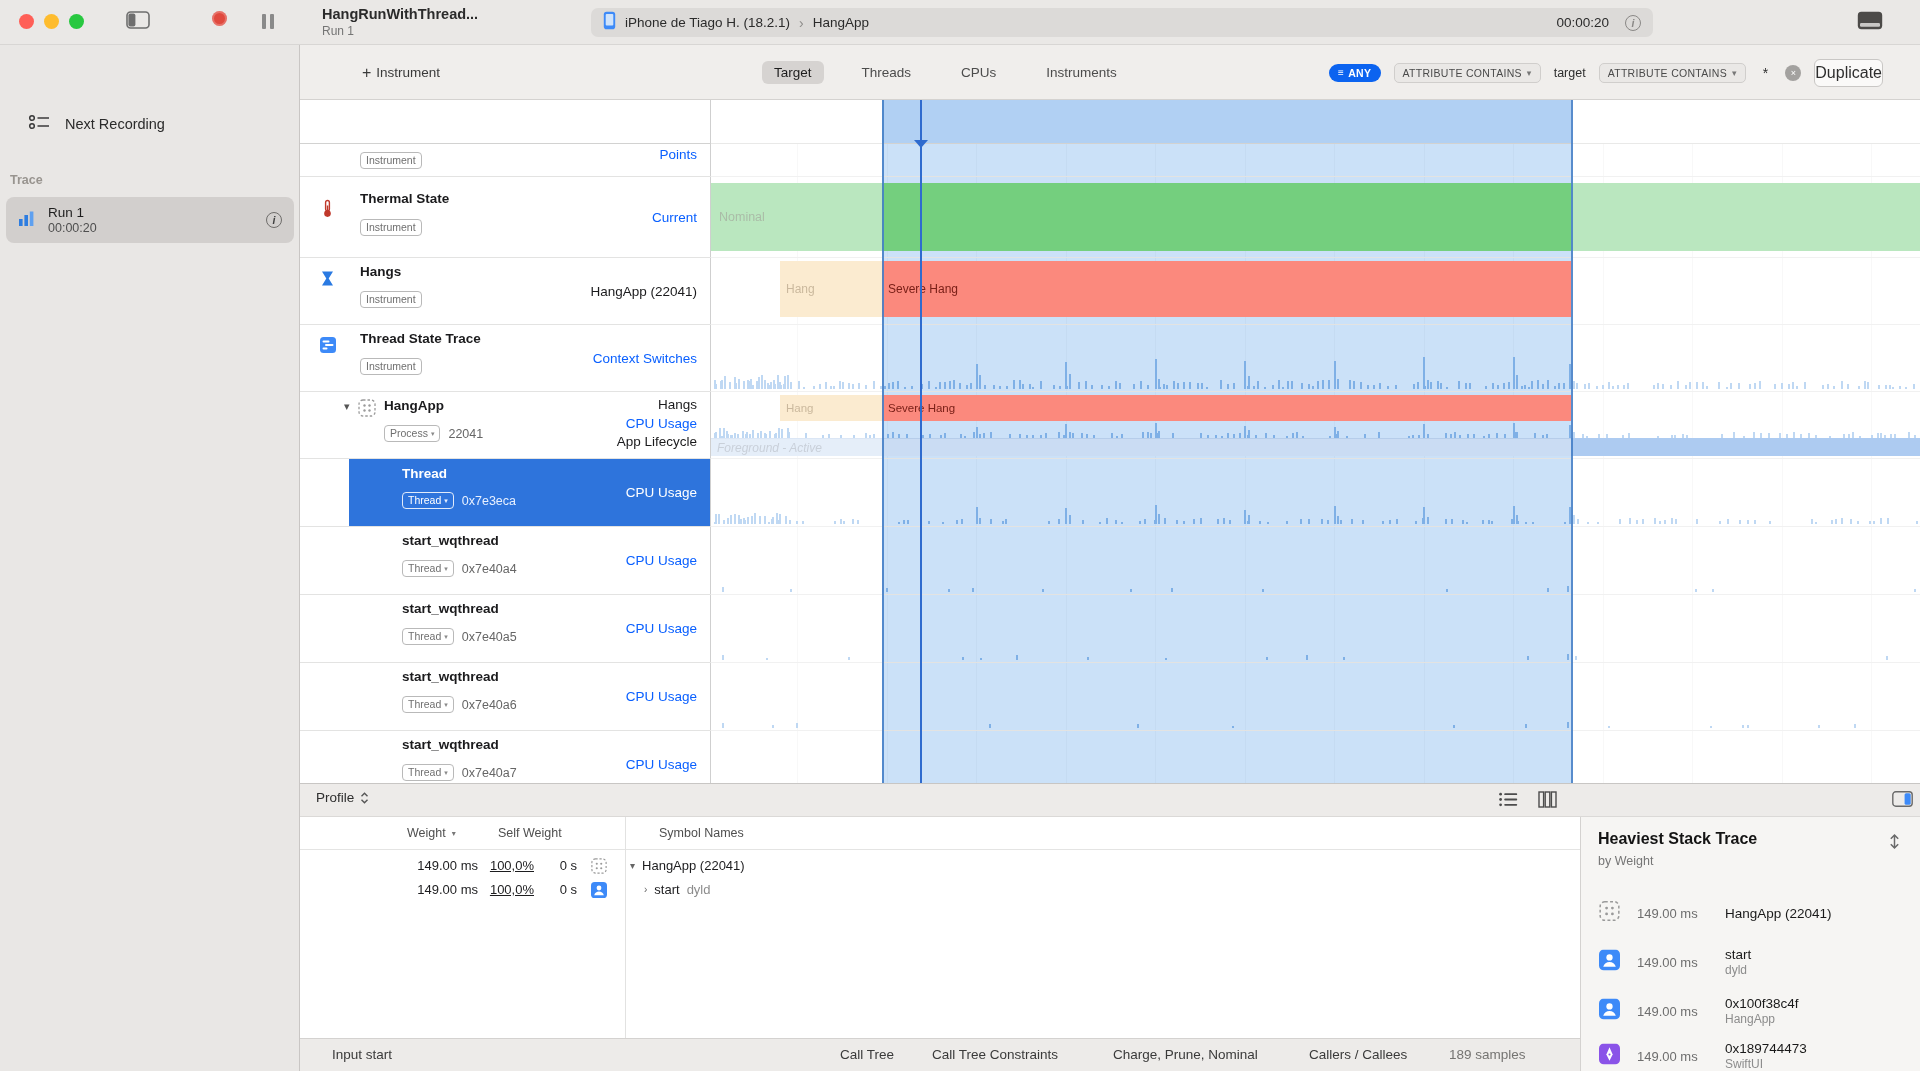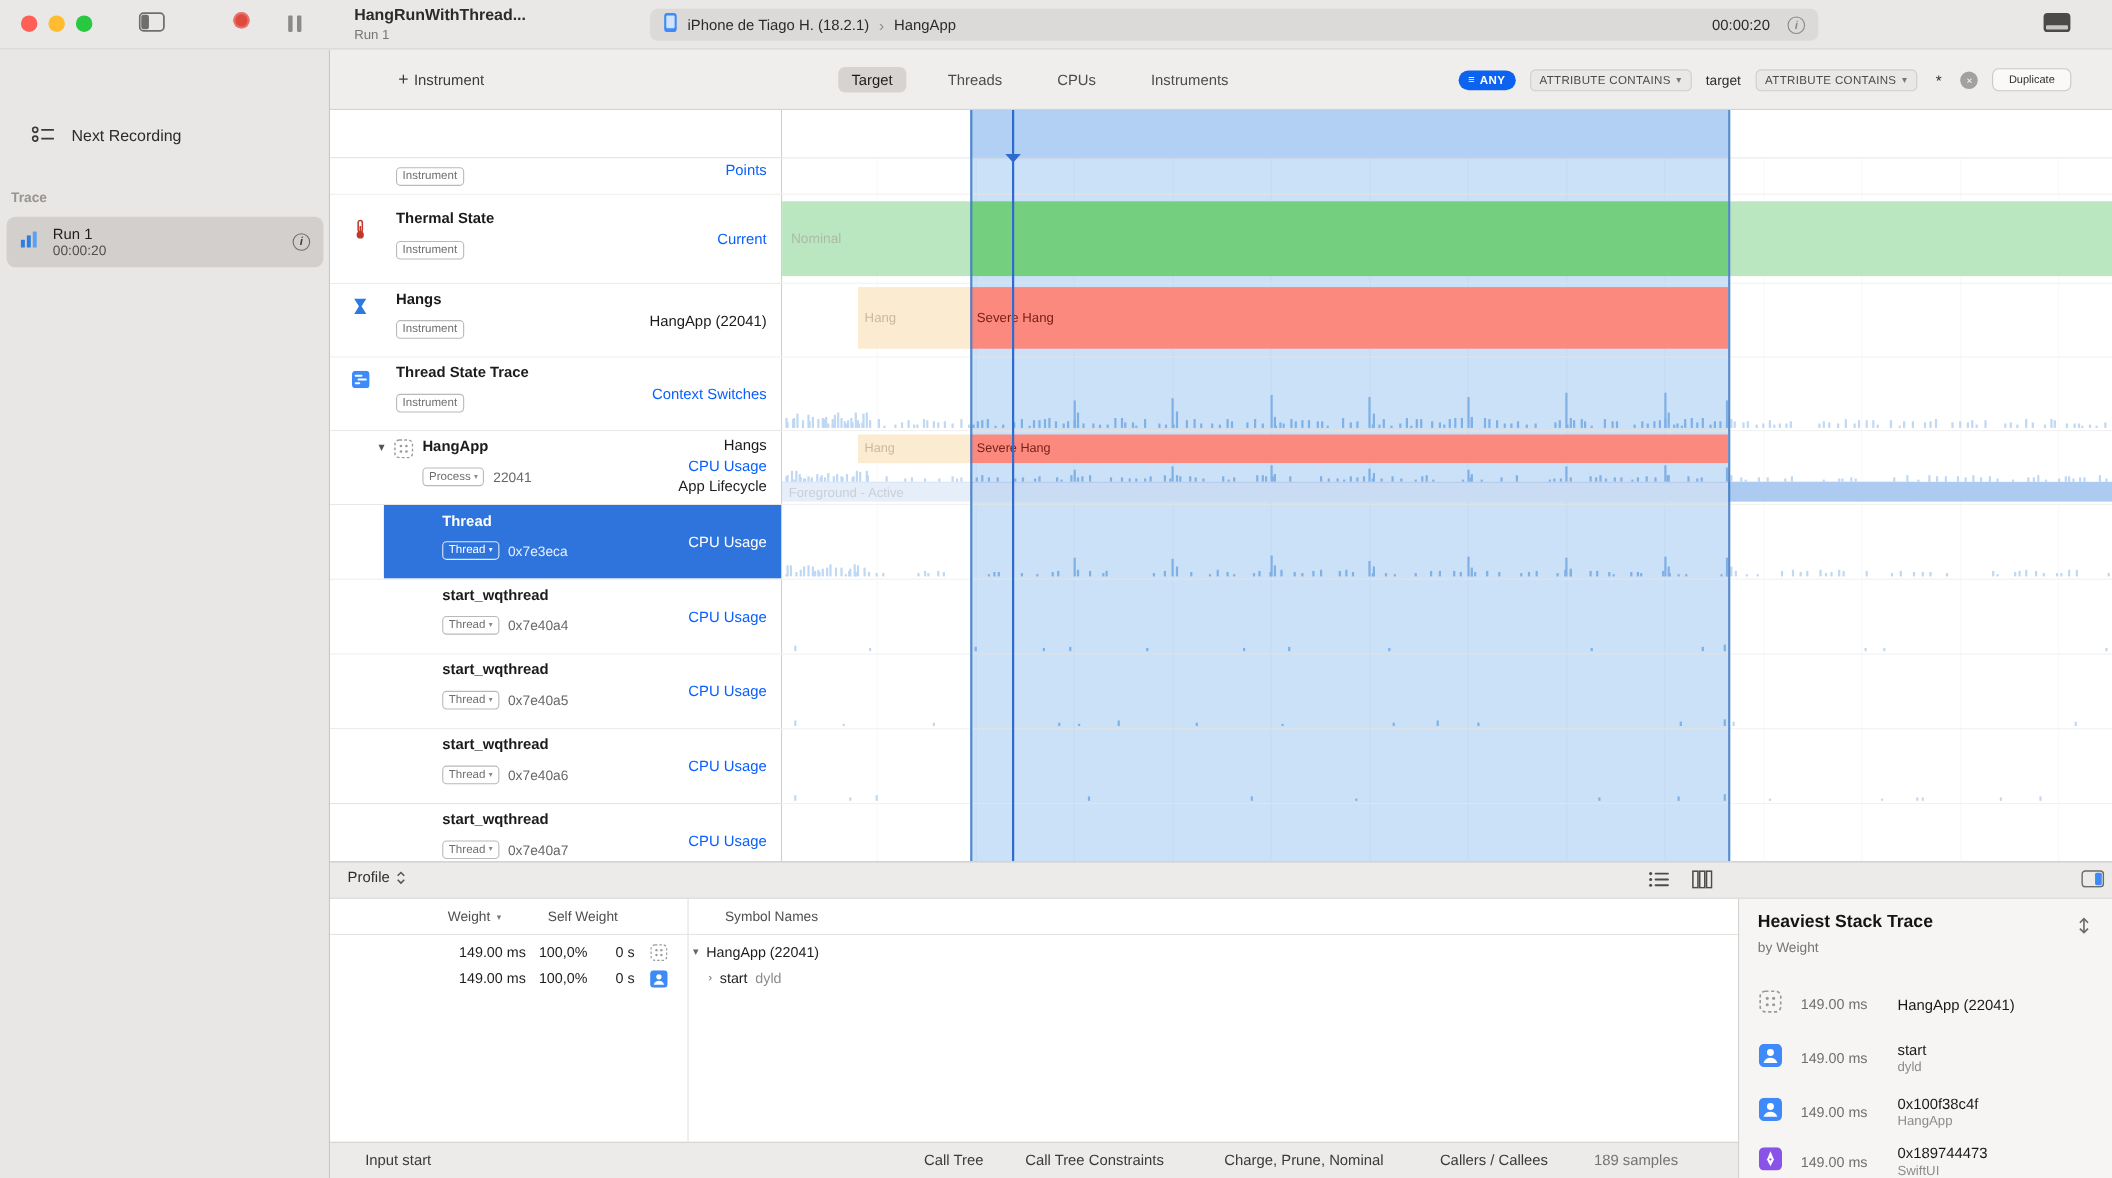--- a/index.html
+++ b/index.html
@@ -60,22 +60,22 @@
   .any-pill { background:#0b63f0; color:#fff; font-size:10.5px; font-weight:700;
     border-radius:10px; padding:3px 9px; display:inline-flex; align-items:center; gap:4px; letter-spacing:0.4px; }
   .any-lines { font-size:10px; }
   .drop { background:#eae8e6; border:1px solid #d0cecc; border-radius:5px; padding:3px 8px;
     font-size:10.5px; letter-spacing:0.3px; color:#4a4a4a; display:inline-flex; align-items:center; gap:5px; }
   .dcaret { font-size:9px; color:#777; }
   .ftext { font-size:12.5px; color:#2e2e2e; }
   .fstar { font-size:14px; color:#2e2e2e; padding:0 4px; }
   .clear-btn { width:16px; height:16px; border-radius:50%; background:#a3a19f; color:#fff;
     font-size:9px; display:inline-flex; align-items:center; justify-content:center; }
-  .dup { font-family:inherit; font-size:10px; color:#2e2e2e; background:#faf9f8;
-    border:1px solid #c9c7c5; border-radius:6px; padding:4px 14px; }
+  .dup { font-family:inherit; font-size:16px; color:#2e2e2e; background:#faf9f8;
+    border:1px solid #c9c7c5; border-radius:6px; padding:4px 0; }
 
   
   #track-area { position:absolute; left:300px; top:100px; width:1620px; height:683px;
     background:#fff; overflow:hidden; }
   .gline { position:absolute; top:44px; bottom:0; width:1px; background:rgba(0,0,0,0.055); z-index:1; }
   .sel-bg { position:absolute; left:582px; width:689px; top:0; bottom:0;
     background:rgba(160,200,242,0.55); z-index:1; }
   .ruler-tint { position:absolute; left:582px; width:689px; top:0; height:44px;
     background:rgba(110,165,230,0.28); z-index:1; }
   .trow { position:absolute; left:0; width:1620px; display:flex;
@@ -114,21 +114,21 @@
   .band-label { position:absolute; left:8px; top:50%; transform:translateY(-50%);
     font-size:12.5px; color:#55784f; white-space:nowrap; }
   .hang-orange { position:absolute; background:#f7d6a0; }
   .hang-red { position:absolute; background:#fb897d; }
   .hang-label { position:absolute; left:6px; top:50%; transform:translateY(-50%); font-size:12px; white-space:nowrap; }
   .hl-orange { color:#94713a; } .hl-red { color:#7a2018; }
   .bar-full { top:3px; bottom:7px; }
   .bar-thin { top:3px; height:26px; }
   .o-seg { left:69px; width:102px; } .r-seg { left:171px; width:689px; }
   .lifecycle { position:absolute; left:0; width:1026px; top:46px; height:18px;
-    background:#cadcf3; border-top:1px solid #b6cdea; }
+    background:#cadcf3; border-top:1px solid #b6cdea;font-style:italic; }
   .lifecycle-label { position:absolute; left:6px; top:50%; transform:translateY(-50%);
     font-size:12px; color:#93a0b3; white-space:nowrap; }
   .lifecycle-solid { position:absolute; left:860px; right:0; top:46px; height:18px; background:#5b97e2; }
   .spikes { position:absolute; left:0; right:0; }
   .spike { position:absolute; bottom:0; width:2px; background:#7fb0e6; }
   .dim { position:absolute; top:0; bottom:0; background:rgba(255,255,255,0.5); z-index:4; }
   .sel-edge { position:absolute; top:0; bottom:0; width:1.5px; background:rgba(70,128,198,0.9); z-index:5; }
   .playhead { position:absolute; left:620px; top:0; bottom:0; width:2px; background:#2f6bce; z-index:6; }
   .playhead-tri { position:absolute; left:614px; top:40px; width:0; height:0;
     border:7px solid transparent; border-top:8px solid #2f6bce; z-index:6; }
@@ -145,21 +145,21 @@
   .dl-header { position:absolute; left:0; top:0; width:1280px; height:33px;
     border-bottom:1px solid #e4e4e3; font-size:12.5px; color:#4f4f4f; }
   .h-weight { position:absolute; left:107px; top:9px; display:flex; gap:6px; align-items:center; }
   .h-caret { font-size:8px; color:#777; }
   .h-self { position:absolute; left:198px; top:9px; }
   .h-sym { position:absolute; left:359px; top:9px; }
   .col-divider { position:absolute; left:325px; top:0; bottom:0; width:1px; background:#e2e2e1; }
   .drow { position:absolute; left:0; width:1280px; height:24px; font-size:13px; color:#1d1d1f; }
   .drow span { line-height:24px; }
   .c-weight { position:absolute; left:0; width:178px; text-align:right; }
-  .c-pct { position:absolute; left:182px; width:52px; text-align:right; }
+  .c-pct { position:absolute; left:182px; width:52px; text-align:right;text-decoration:underline; }
   .c-self { position:absolute; left:233px; width:44px; text-align:right; }
   .c-icon { position:absolute; left:291px; top:4px; }
   .c-tree { position:absolute; left:330px; top:0; display:flex; gap:7px; align-items:center; height:24px; }
   .c-tree.indent { left:344px; }
   .c-disc { font-size:10px; color:#666; }
   .c-lib { color:#8c8c8c; }
 
   
   .filter-bar { position:absolute; left:300px; top:1038px; width:1280px; height:33px;
     background:#edebe9; border-top:1px solid #d4d2d0; font-size:13.5px; color:#3a3a3a; z-index:10; }

